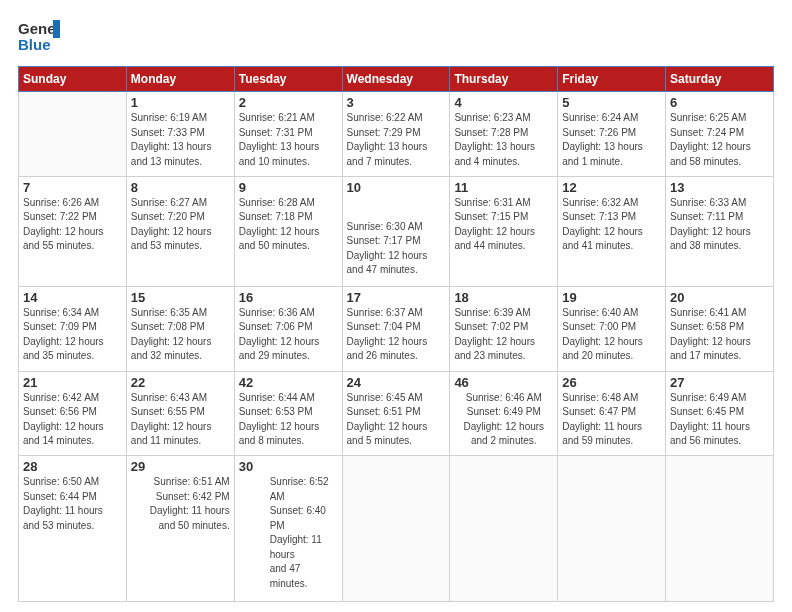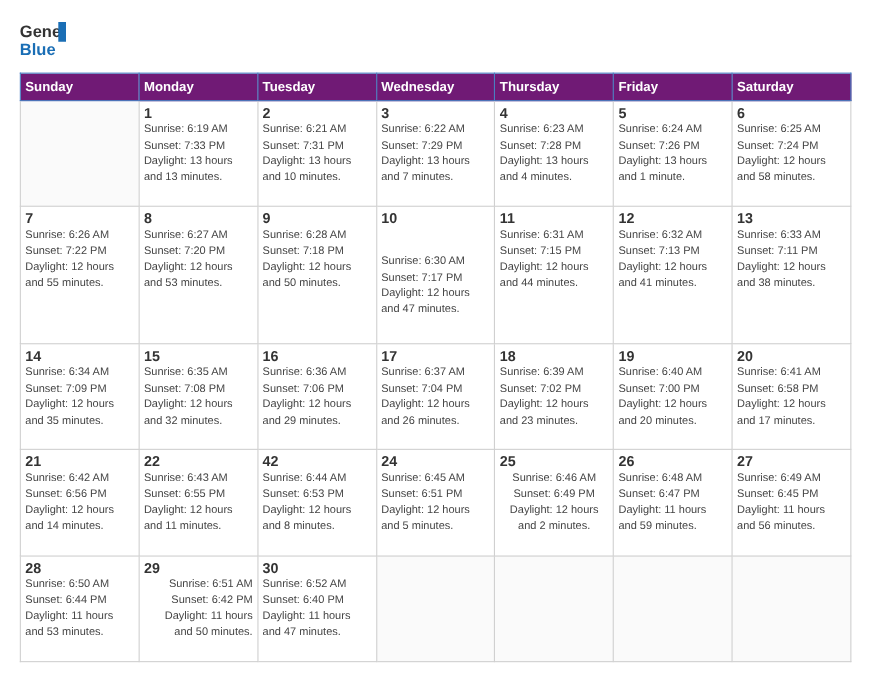--- a/index.html
+++ b/index.html
@@ -43,21 +43,21 @@
       font-weight: normal;
     }
     .calendar {
       flex: 1;
       border: 1px solid #ccc;
       border-collapse: collapse;
       width: 100%;
       table-layout: fixed;
     }
     .calendar th {
-      background: #701a75;
+      background: #b91c1c;
       color: #fff;
       font-size: 12px;
       font-weight: bold;
       padding: 5px 4px;
       text-align: left;
       border: 1px solid #4a7ec0;
     }
     .calendar td {
       border: 1px solid #d0d0d0;
       vertical-align: top;
@@ -286,21 +286,21 @@
 and 8 minutes.</div>
           </td>
           <td>
             <span class="day-number">24</span>
             <div class="day-info" style="white-space: pre-line;">Sunrise: 6:45 AM
 Sunset: 6:51 PM
 Daylight: 12 hours
 and 5 minutes.</div>
           </td>
           <td>
-            <span class="day-number">25</span>
+            <span class="day-number">46</span>
             <div class="day-info" style="white-space: pre-line; text-align: center;">Sunrise: 6:46 AM
 Sunset: 6:49 PM
 Daylight: 12 hours
 and 2 minutes.</div>
           </td>
           <td>
             <span class="day-number">26</span>
             <div class="day-info" style="white-space: pre-line;">Sunrise: 6:48 AM
 Sunset: 6:47 PM
 Daylight: 11 hours
@@ -324,21 +324,21 @@
           </td>
           <td>
             <span class="day-number">29</span>
             <div class="day-info" style="white-space: pre-line; text-align: right;">Sunrise: 6:51 AM
 Sunset: 6:42 PM
 Daylight: 11 hours
 and 50 minutes.</div>
           </td>
           <td>
             <span class="day-number">30</span>
-            <div class="day-info" style="white-space: pre-line;">Sunrise: 6:52 AM
+            <div class="day-info" style="white-space: pre-line; margin-left: 31px;">Sunrise: 6:52 AM
 Sunset: 6:40 PM
 Daylight: 11 hours
 and 47 minutes.</div>
           </td>
           <td class="empty-cell"></td>
           <td class="empty-cell"></td>
           <td class="empty-cell"></td>
           <td class="empty-cell"></td>
         </tr>
       </tbody>

